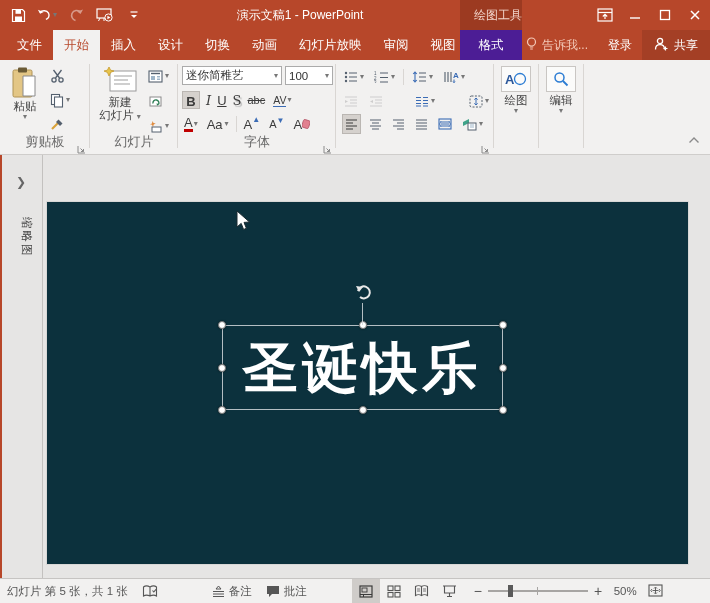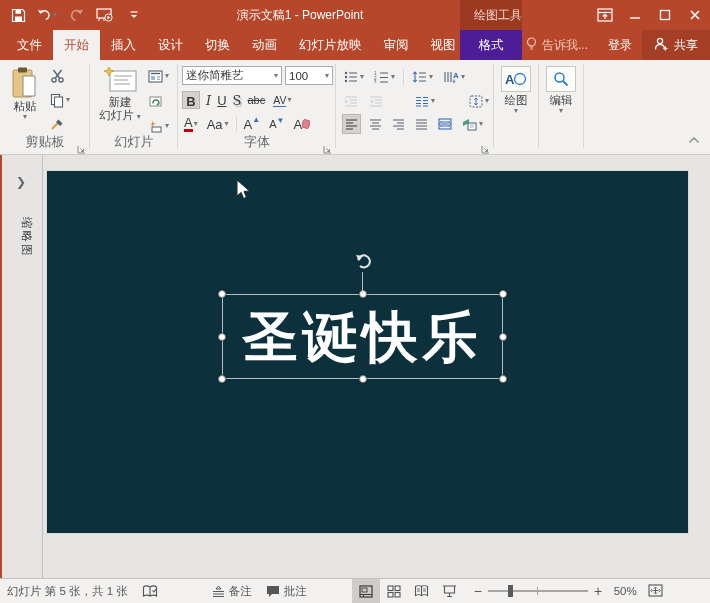--- a/index.html
+++ b/index.html
@@ -46,21 +46,21 @@
   .combo { background:#fff; border:1px solid #ABABAB; height:19px; display:flex; align-items:center; font-size:11.5px; color:#333; padding:0 3px; }
   .combo .dd { margin-left:auto; }
   .fontrow { display:flex; align-items:center; }
 
   
   .workspace { position:absolute; left:0; top:155px; width:710px; height:423px; background:#E6E5E4; }
   .left-red { position:absolute; left:0; top:0; width:2px; height:423px; background:#B7472A; }
   .thumb-pane { position:absolute; left:2px; top:0; width:41px; height:423px; background:#E6E5E4; border-right:1px solid #C3C1BF; }
   .pane-chevron { position:absolute; left:14px; top:20px; color:#666; font-size:12px; font-weight:bold; }
   .pane-label { position:absolute; left:8px; top:62px; width:24px; color:#3f3f3f; font-size:11.5px; transform:rotate(90deg); transform-origin:12px 12px; white-space:nowrap; letter-spacing:2px; }
-  .slide { position:absolute; left:47px; top:16px; width:641px; height:362px; background:#0C313D; box-shadow:0 0 0 1px #9e9e9e33; }
+  .slide { position:absolute; left:47px; top:47px; width:641px; height:362px; background:#0C313D; box-shadow:0 0 0 1px #9e9e9e33; }
 
   
   .selbox { position:absolute; left:175px; top:123px; width:281px; height:85px; border:1px solid rgba(210,215,218,.85); }
   .handle { position:absolute; width:8px; height:8px; background:#fff; border:1px solid #777; border-radius:50%; box-shadow:0 0 2px rgba(0,0,0,.5); }
   .rot-stem { position:absolute; left:315px; top:101px; width:1px; height:22px; background:rgba(210,215,218,.85); }
   .rot-handle { position:absolute; left:305px; top:80px; }
   .slide-text { position:absolute; left:0; top:6px; width:100%; text-align:center; color:#fff; font-family:"DejaVu Sans",sans-serif; font-weight:bold; font-size:55px; letter-spacing:5px; line-height:72px; white-space:nowrap; }
   .cursor { position:absolute; left:189px; top:8px; }
 
   

